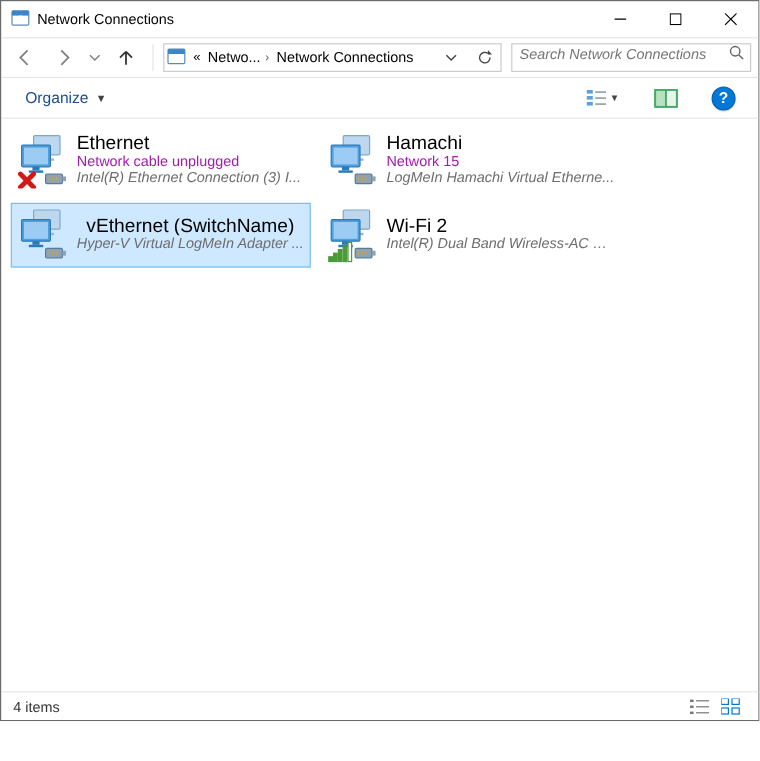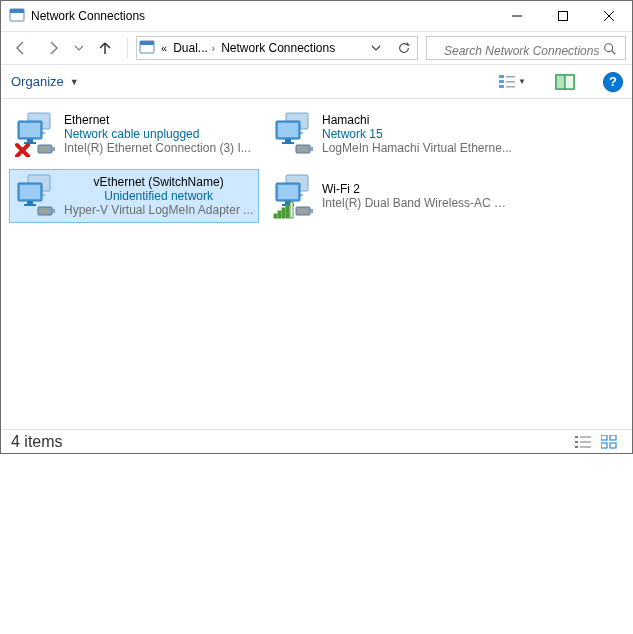--- a/index.html
+++ b/index.html
@@ -1,61 +1,61 @@
 <!DOCTYPE html>
 <html><head>
 <meta charset="utf-8">
 <style>
   * { box-sizing: border-box; }
   html, body { margin:0; padding:0; font-family: "Segoe UI", Tahoma, sans-serif; font-size:12px; color:#000; background:#fff; }
-  .window { width:633px; height:454px; border:1px solid #6b6b6b; display:flex; flex-direction:column; background:#fff; position:relative; }
+  .window { width:633px; height:601px; border:1px solid #6b6b6b; display:flex; flex-direction:column; background:#fff; position:relative; }
   
   .titlebar { height:30px; display:flex; align-items:center; padding:0 0 0 8px; }
   .titlebar .title { margin-left:6px; font-size:12px; flex:1; }
   .titlebar .winbtns { display:flex; height:100%; }
   .winbtn { width:46px; display:flex; align-items:center; justify-content:center; color:#000; }
   .winbtn svg { display:block; }
   
   .navbar { height:34px; border-top:1px solid #e5e5e5; border-bottom:1px solid #e5e5e5; display:flex; align-items:center; padding:0 6px 0 6px; gap:4px; }
   .navbtn { width:28px; height:28px; display:flex; align-items:center; justify-content:center; color:#808080; }
   .navbtn.enabled { color:#333; }
   .sep { width:1px; height:22px; background:#e5e5e5; margin:0 4px; }
   .address { flex:1; height:24px; border:1px solid #cccccc; display:flex; align-items:center; padding:0 2px; gap:6px; min-width:0; overflow:hidden; }
   .crumb { display:flex; align-items:center; gap:4px; white-space:nowrap; }
   .crumb .chev { color:#5a5a5a; font-size:10px; }
   .crumb-text { color:#000; }
   .address .spacer { flex:1; }
   .address .dropbtn, .address .refreshbtn { width:22px; height:22px; display:flex; align-items:center; justify-content:center; color:#444; }
-  .searchbox { width:200px; height:24px; border:1px solid #cccccc; margin-left:4px; display:flex; align-items:flex-end; padding:0 15px; }
+  .searchbox { width:200px; height:24px; border:1px solid #cccccc; margin-left:4px; display:flex; align-items:flex-start; padding:0 4px; }
   .searchbox input { flex:1; border:none; outline:none; font-size:12px; color:#555; background:transparent; font-style:italic; }
   .searchbox .sicon { color:#606060; }
   
-  .cmdbar { height:34px; display:flex; align-items:center; padding:0 4px; border-bottom:1px solid #e5e5e5;gap:18px; }
+  .cmdbar { height:34px; display:flex; align-items:center; padding:0 14px; border-bottom:1px solid #e5e5e5;gap:18px; }
   .orgbtn { display:flex; align-items:center; gap:6px; color:#1a4e8a; font-size:13px; padding:4px 6px; }
   .orgbtn .dd { font-size:9px; color:#444; }
   .cmdbar .fill { flex:1; }
   .cmdicon { width:30px; height:28px; display:flex; align-items:center; justify-content:center; color:#3a3a3a; position:relative; }
   .cmdicon.withdrop { width:40px; }
   .cmdicon .tiny { font-size:8px; margin-left:2px; color:#444; }
   .helpbtn { width:20px; height:20px; border-radius:50%; background:#0078d7; color:#fff; display:flex; align-items:center; justify-content:center; font-weight:bold; font-size:13px; border:1px solid #0062b1; box-shadow:0 1px 1px rgba(0,0,0,.2);}
   .preview-pane-btn { border:1px solid transparent; }
   .preview-pane-btn svg rect { fill:none; stroke:#4a6; stroke-width:1.5; }
   .preview-pane-btn .pp-left { fill:#b7e1c0; }
   .preview-pane-btn .pp-right { fill:#e8f5ea; }
   
   .content { flex:1; overflow:auto; padding:6px 6px; display:flex; flex-wrap:wrap; align-content:flex-start; }
   .conn-item { width:250px; height:54px; margin:2px 6px 6px 2px; padding:3px 4px 3px 4px; display:flex; gap:8px; border:1px solid transparent; }
   .conn-item.selected { background:#cde8ff; border:1px solid #7abdf0;text-align:center; }
   .conn-icon { width:42px; height:46px; position:relative; flex-shrink:0; }
   .conn-text { display:flex; flex-direction:column; justify-content:center; min-width:0; line-height:14px; }
-  .conn-text .l1 { color:#000; font-size:12px; white-space:nowrap; overflow:hidden; text-overflow:ellipsis; }
-  .conn-text .l2 { color:#0369a1; font-size:12px; white-space:nowrap; overflow:hidden; text-overflow:ellipsis; }
-  .conn-text .l3 { color:#6d6d6d; font-size:12px; white-space:nowrap; overflow:hidden; text-overflow:ellipsis; }
-  
-  .statusbar { height:24px; border-top:1px solid #e5e5e5; display:flex; align-items:center; padding:0 10px; font-size:16px; color:#333; }
+  .conn-text .l1 { color:#000; font-size:16px; white-space:nowrap; overflow:hidden; text-overflow:ellipsis; }
+  .conn-text .l2 { color:#a21caf; font-size:12px; white-space:nowrap; overflow:hidden; text-overflow:ellipsis; }
+  .conn-text .l3 { color:#6d6d6d; font-size:12px; white-space:nowrap; overflow:hidden; text-overflow:ellipsis;font-style:italic; }
+  
+  .statusbar { height:24px; border-top:1px solid #e5e5e5; display:flex; align-items:center; padding:0 10px; font-size:12px; color:#333; }
   .statusbar .fill { flex:1; }
   .statusbar .sb-icon { width:26px; display:flex; align-items:center; justify-content:center; color:#777; }
   .statusbar .sb-icon.active { color:#0078d7; }
   .net-monitor .screen { fill:#4f9fde; stroke:#2a7ab8; }
   .net-monitor .screen-back { fill:#bcd7ee; stroke:#7da9c9; }
   .net-monitor .plug { fill:#8aa3b8; stroke:#5b7a93; }
   .net-monitor .x1 { stroke:#d21919; stroke-width:4; stroke-linecap:round; }
   .signal-bars rect { stroke:#4a9a3a; }
   .signal-bars .filled { fill:#4a9a3a; }
   .signal-bars .empty { fill:#fff; }
@@ -125,21 +125,21 @@
         <svg class="cp-icon" width="16" height="16" viewBox="0 0 16 16">
           <rect class="outer" x="1" y="2" width="14" height="12" rx="1"></rect>
           <rect class="blue" x="1" y="2" width="14" height="4"></rect>
           <circle cx="8" cy="9" r="3" fill="#6fb0e6"></circle>
         </svg>
       </span>
       <div class="crumb">
         <span class="crumb-text" style="font-size:11px;">«</span>
       </div>
       <div class="crumb">
-        <span class="crumb-text">Dual...</span>
+        <span class="crumb-text">Netwo...</span>
         <span class="chev">›</span>
       </div>
       <div class="crumb">
         <span class="crumb-text">Network Connections</span>
       </div>
       <div class="spacer"></div>
       <div class="dropbtn">
         <svg width="10" height="10" viewBox="0 0 10 10">
             <path d="M1 3 L5 7 L9 3" fill="none" stroke="currentColor" stroke-width="1.2"></path>
           </svg>
@@ -260,21 +260,20 @@
   <rect x="10" y="31" width="12" height="2" fill="#2a7ab8"></rect>
 
   <rect class="plug" x="24" y="34" width="14" height="8" rx="1" stroke-width="1"></rect>
   <rect x="38" y="36" width="3" height="4" fill="#8aa3b8"></rect>
   <line x1="27" y1="36" x2="27" y2="40" stroke="#c9a24a" stroke-width="1"></line>
   <line x1="30" y1="36" x2="30" y2="40" stroke="#c9a24a" stroke-width="1"></line>
   <line x1="33" y1="36" x2="33" y2="40" stroke="#c9a24a" stroke-width="1"></line>
           </svg></div>
         <div class="conn-text">
           <div class="l1">vEthernet (SwitchName)</div>
-          <div class="l2">Unidentified network</div>
           <div class="l3">Hyper-V Virtual LogMeIn Adapter ...</div>
         </div>
       </div>
       <div class="conn-item">
         <div class="conn-icon">
 <svg class="net-monitor" width="42" height="46" viewBox="0 0 42 46">
 
   <rect class="screen-back" x="14" y="2" width="22" height="16" rx="1"></rect>
   <rect x="22" y="18" width="6" height="3" fill="#9bb8cf"></rect>
   <rect x="19" y="21" width="12" height="2" fill="#9bb8cf"></rect>

